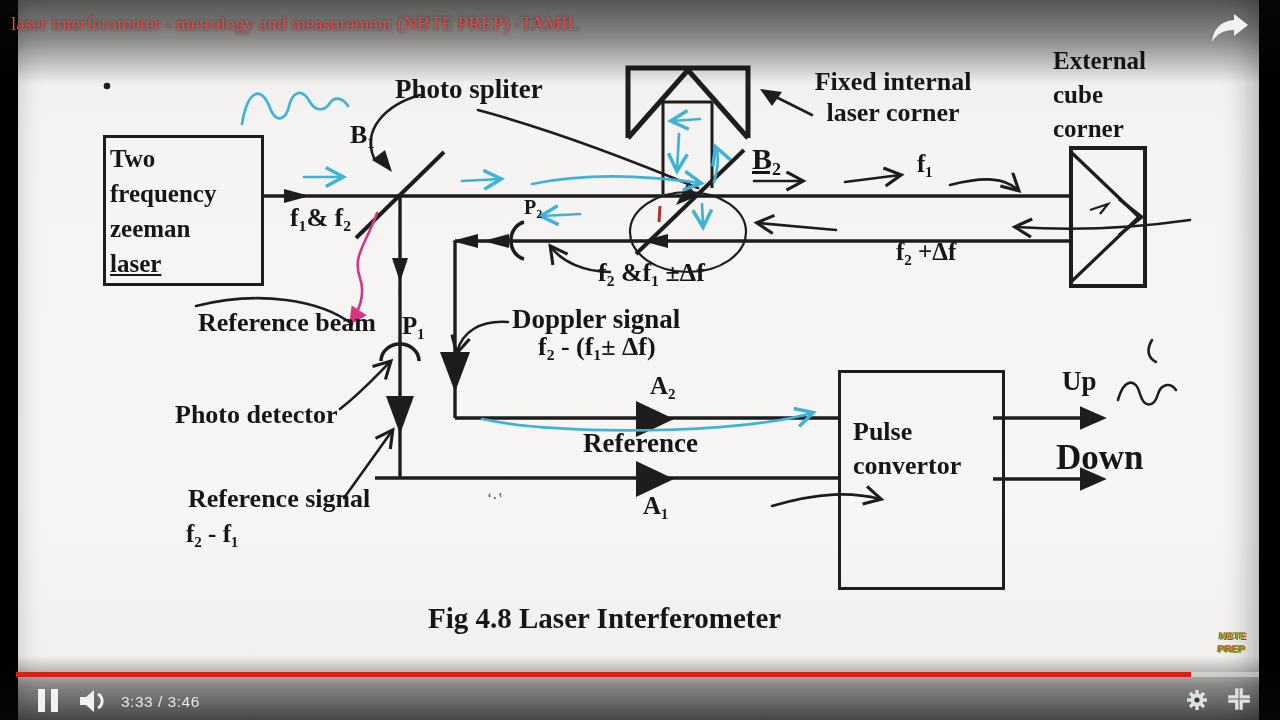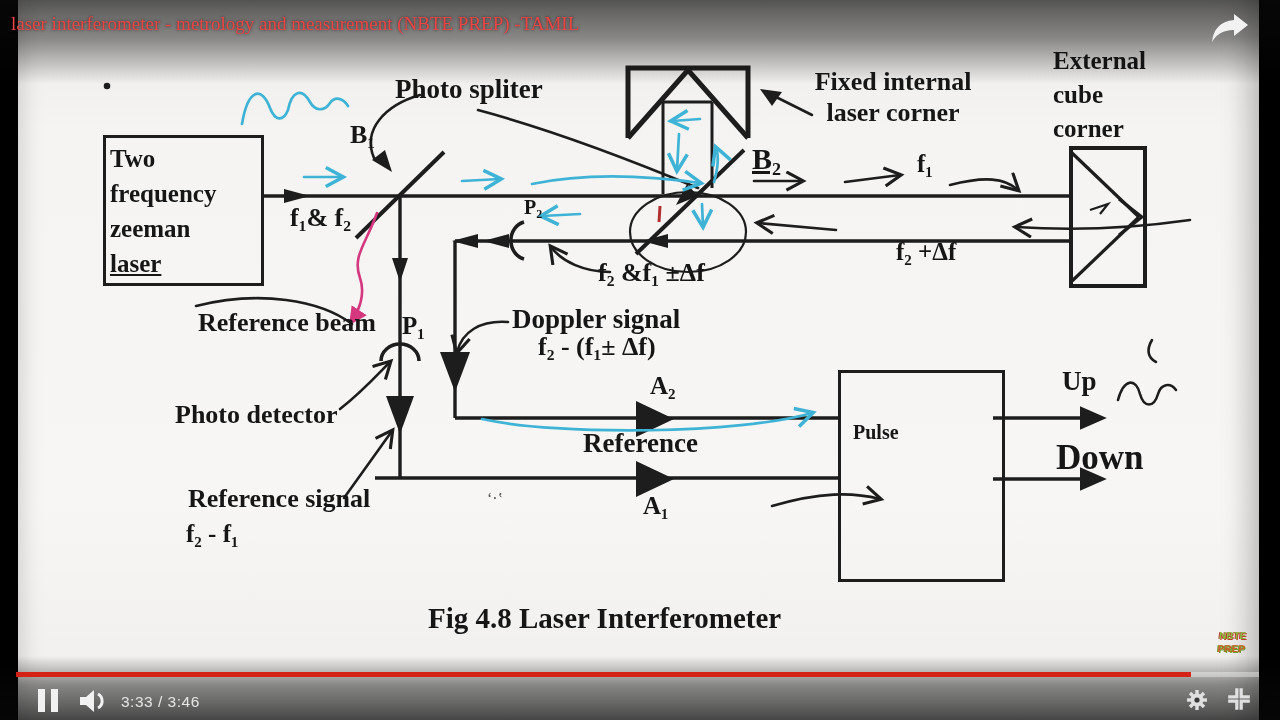--- a/index.html
+++ b/index.html
@@ -145,22 +145,23 @@
     <path d="M 377,213 C 366,244 352,256 360,278 C 366,295 358,312 352,321" stroke="#d4377e" stroke-width="2.6" fill="none" stroke-linecap="round" marker-end="url(#ap)"></path>
   </svg>
 
   <div class="box" style="left:103px;top:135px;width:151px;height:142px;font-size:25px;line-height:35px;padding:3px 0 0 4px;">
     <div>Two</div>
     <div>frequency</div>
     <div>zeeman</div>
     <div style="text-decoration:underline;">laser</div>
   </div>
 
-  <div class="box" style="left:838px;top:370px;width:149px;height:156px;font-size:20px;line-height:34px;padding:42px 0 8px 12px;font-weight:bold;">
+  <div class="box" style="left:838px;top:370px;width:149px;height:156px;font-size:26px;line-height:34px;padding:42px 0 16px 12px;font-weight:bold;">
     <div>Pulse</div>
+    <div>convertor</div>
   </div>
 
   <div class="lbl" style="left:395px;top:74px;font-size:27px;">Photo spliter</div>
   <div class="lbl" style="left:350px;top:120px;font-size:26px;">B₁</div>
   <div class="lbl" style="left:290px;top:203px;font-size:26px;">f₁&amp; f₂</div>
 
   <div class="lbl" style="left:793px;top:66px;width:200px;text-align:center;font-size:26px;line-height:31px;">
     <div>Fixed internal</div>
     <div>laser corner</div>
   </div>

